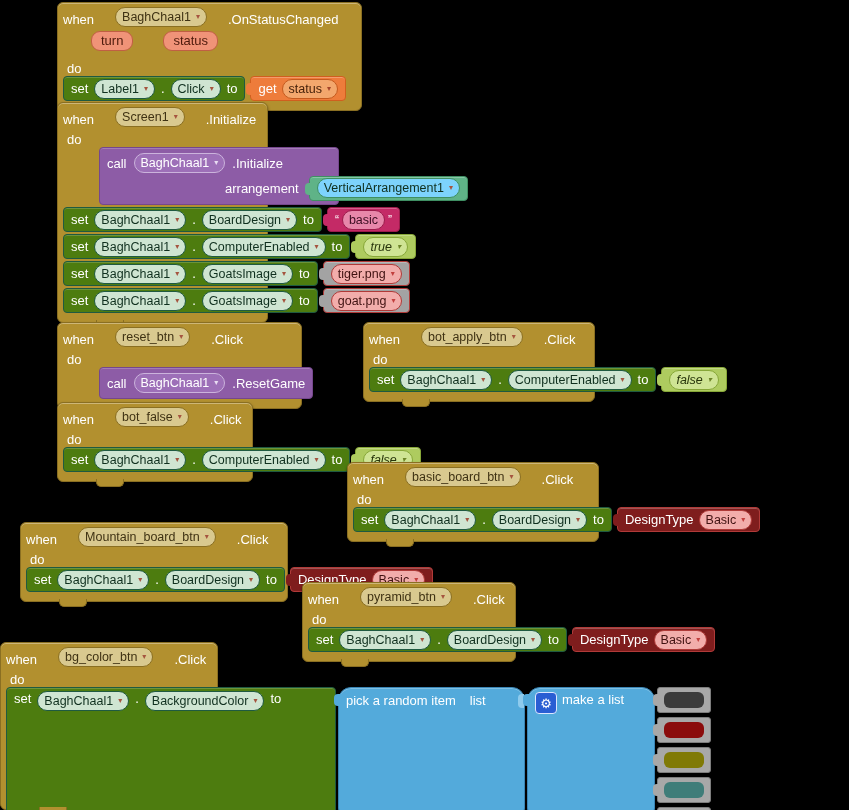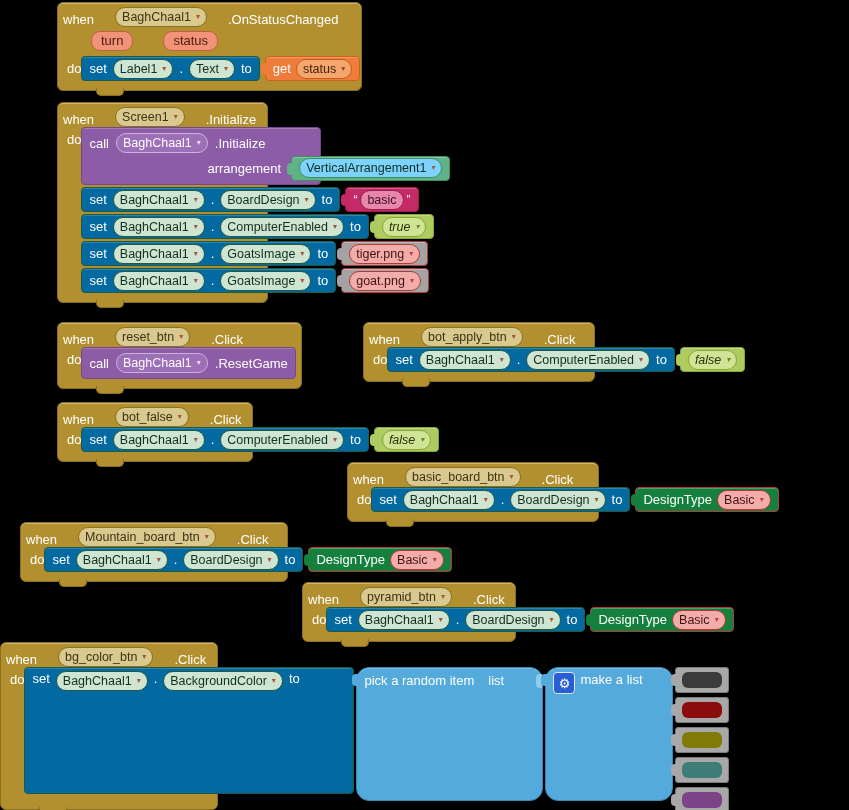--- a/index.html
+++ b/index.html
@@ -19,21 +19,21 @@
   .event::after{
     content:"";position:absolute;left:38px;bottom:-6px;width:26px;height:7px;
     background:#b2902f;border:1px solid #8a6f22;border-top:none;border-radius:0 0 5px 5px;
   }
   .hrow{display:flex;align-items:flex-end;gap:21px;height:22px;color:#fff;white-space:nowrap;}
   .params{display:flex;gap:30px;margin-left:28px;padding:4px 0 5px;}
   .param{
     background:#f09378;border:1px solid #c05f43;color:#4d1a0c;
     border-radius:9px;padding:1px 9px;line-height:16px;
   }
-  .body{display:flex;align-items:flex-start;}
+  .body{display:flex;align-items:flex-start;flex-direction:column;}
   .do{width:36px;color:#fff;padding-top:5px;box-sizing:border-box;padding-left:4px;}
   .rows{display:flex;flex-direction:column;row-gap:2px;}
   .row{display:flex;align-items:flex-start;white-space:nowrap;}
   .kw{color:#fff;}
   
   .pill{display:inline-flex;align-items:center;gap:5px;border-radius:10px;padding:1px 6px;line-height:16px;font-size:12.5px;}
   .caret{font-size:8px;line-height:1;}
   .pill-tan{background:#d9c98f;border:1px solid #8a6f22;color:#3f3213;}
   .pill-tan .caret{color:#a5543f;}
   .pill-green{background:#cfe5d2;border:1px solid #1f5a41;color:#10301f;}
@@ -44,46 +44,47 @@
   .pill-red{background:#f2adab;border:1px solid #b03a38;color:#401211;}
   .pill-red .caret{color:#c13f3d;}
   .pill-orange{background:#f3a76d;border:1px solid #c55a1e;color:#46210a;}
   .pill-orange .caret{color:#a5452a;}
   .pill-lightgreen{background:#7dd3fc;border:1px solid #3f8f63;color:#0f2f1d;}
   .pill-lightgreen .caret{color:#a5543f;}
   .pill-logic{background:#cfe494;border:1px solid #87a738;color:#28350b;}
   .pill-logic .caret{color:#6d8427;}
   
   .setblk{
-    background:#0369a1;border:1px solid #1f5a41;border-radius:4px;color:#fff;
+    background:#4d7c0f;border:1px solid #1f5a41;border-radius:4px;color:#fff;
     display:flex;align-items:center;gap:6px;padding:2px 7px;height:25px;box-sizing:border-box;
     box-shadow: inset 0 1px 0 rgba(255,255,255,.18);
   }
   .callblk{
     background:#8d5ca6;border:1px solid #75478d;border-radius:4px;color:#fff;
     padding:3px 7px;box-sizing:border-box;
     box-shadow: inset 0 1px 0 rgba(255,255,255,.2);
+    margin-left: 36px;
   }
   .crow{display:flex;align-items:center;gap:7px;height:24px;white-space:nowrap;}
   .crow2{display:flex;align-items:center;gap:5px;height:26px;white-space:nowrap;padding-left:118px;}
   
   .vblk{
     display:inline-flex;align-items:center;gap:5px;border-radius:4px;height:25px;
     box-sizing:border-box;padding:0 7px;margin-left:5px;position:relative;flex-shrink:0;
     box-shadow: inset 0 1px 0 rgba(255,255,255,.25);
   }
   .vblk::before{
     content:"";position:absolute;left:-5px;top:6px;width:7px;height:12px;
     background:inherit;border-radius:4px 0 0 4px;
   }
   .v-get{background:#ee7c3b;border:1px solid #d05f1e;color:#fff;}
   .v-text{background:#c42a66;border:1px solid #9c1b4b;color:#fff;gap:3px;}
   .v-logic{background:#aecb5f;border:1px solid #87a738;font-style:italic;}
   .v-asset{background:#a3a3a3;border:1px solid #b03a38;}
-  .v-helper{background:#15803d;border:1px solid #b03a38;color:#fff;}
+  .v-helper{background:#7f1d1d;border:1px solid #b03a38;color:#fff;}
   .v-compget{background:#5fb387;border:1px solid #3f8f63;}
   .v-list{background:#53aadb;border:1px solid #3a85b5;color:#fff;border-radius:13px;}
   .quote{color:#fff;font-size:12px;}
   
   .bigrow{display:flex;align-items:flex-start;}
   .setblk-tall{height:127px;width:330px;align-items:flex-start;padding-top:3px;}
   .pickblk{width:187px;height:134px;margin-left:2px;align-items:flex-start;padding-top:5px;}
   .pickhead{display:flex;align-items:center;gap:14px;width:100%;}
   .makeblk{width:128px;height:134px;margin-left:2px;align-items:flex-start;padding-top:4px;}
   .socket-blue{width:6px;height:14px;background:#8ecbed;border-radius:4px 0 0 4px;margin-left:auto;margin-right:-7px;}
@@ -123,21 +124,21 @@
       <div class="rows">
         <div class="row">
           <div class="setblk">
             <span class="kw">set</span>
             <span class="pill pill-green">
                 <span>Label1</span>
                 <span class="caret">▾</span>
               </span>
             <span class="kw">.</span>
             <span class="pill pill-green">
-                <span>Text</span>
+                <span>Click</span>
                 <span class="caret">▾</span>
               </span>
             <span class="kw">to</span>
           </div>
           <div class="vblk v-get">
             <span class="kw">get</span>
             <span class="pill pill-orange">
                 <span>status</span>
                 <span class="caret">▾</span>
               </span>

